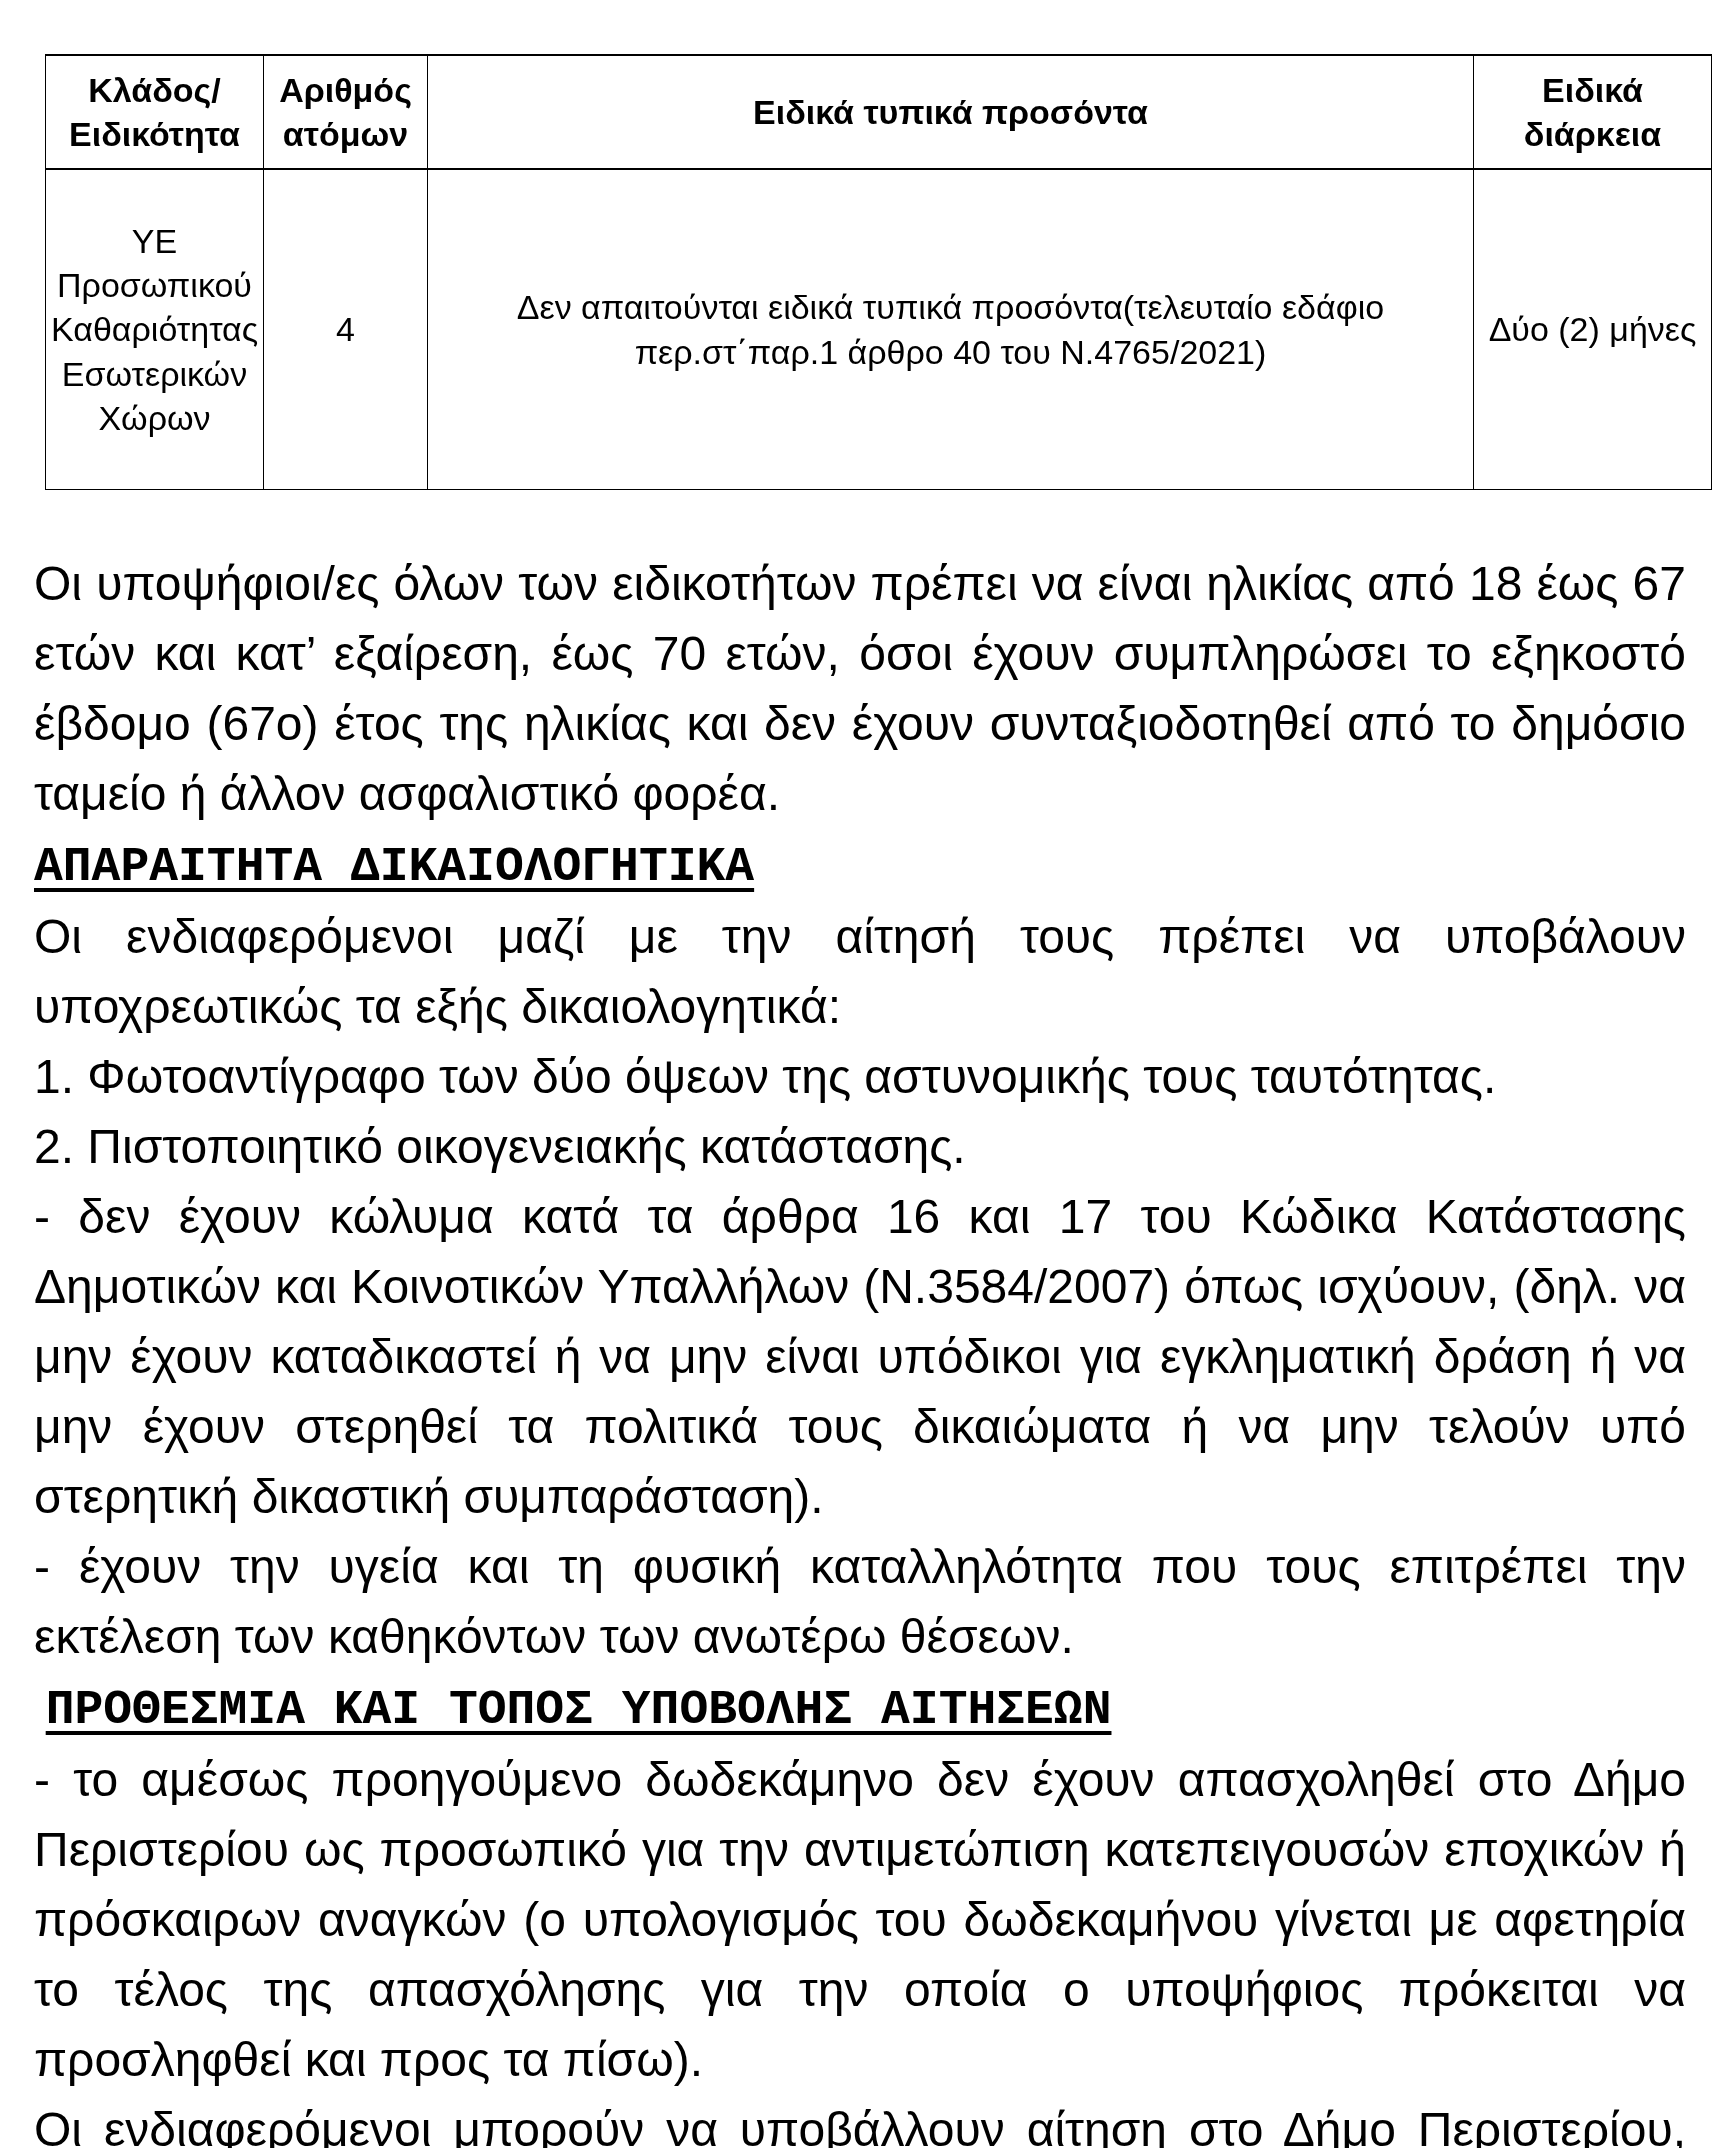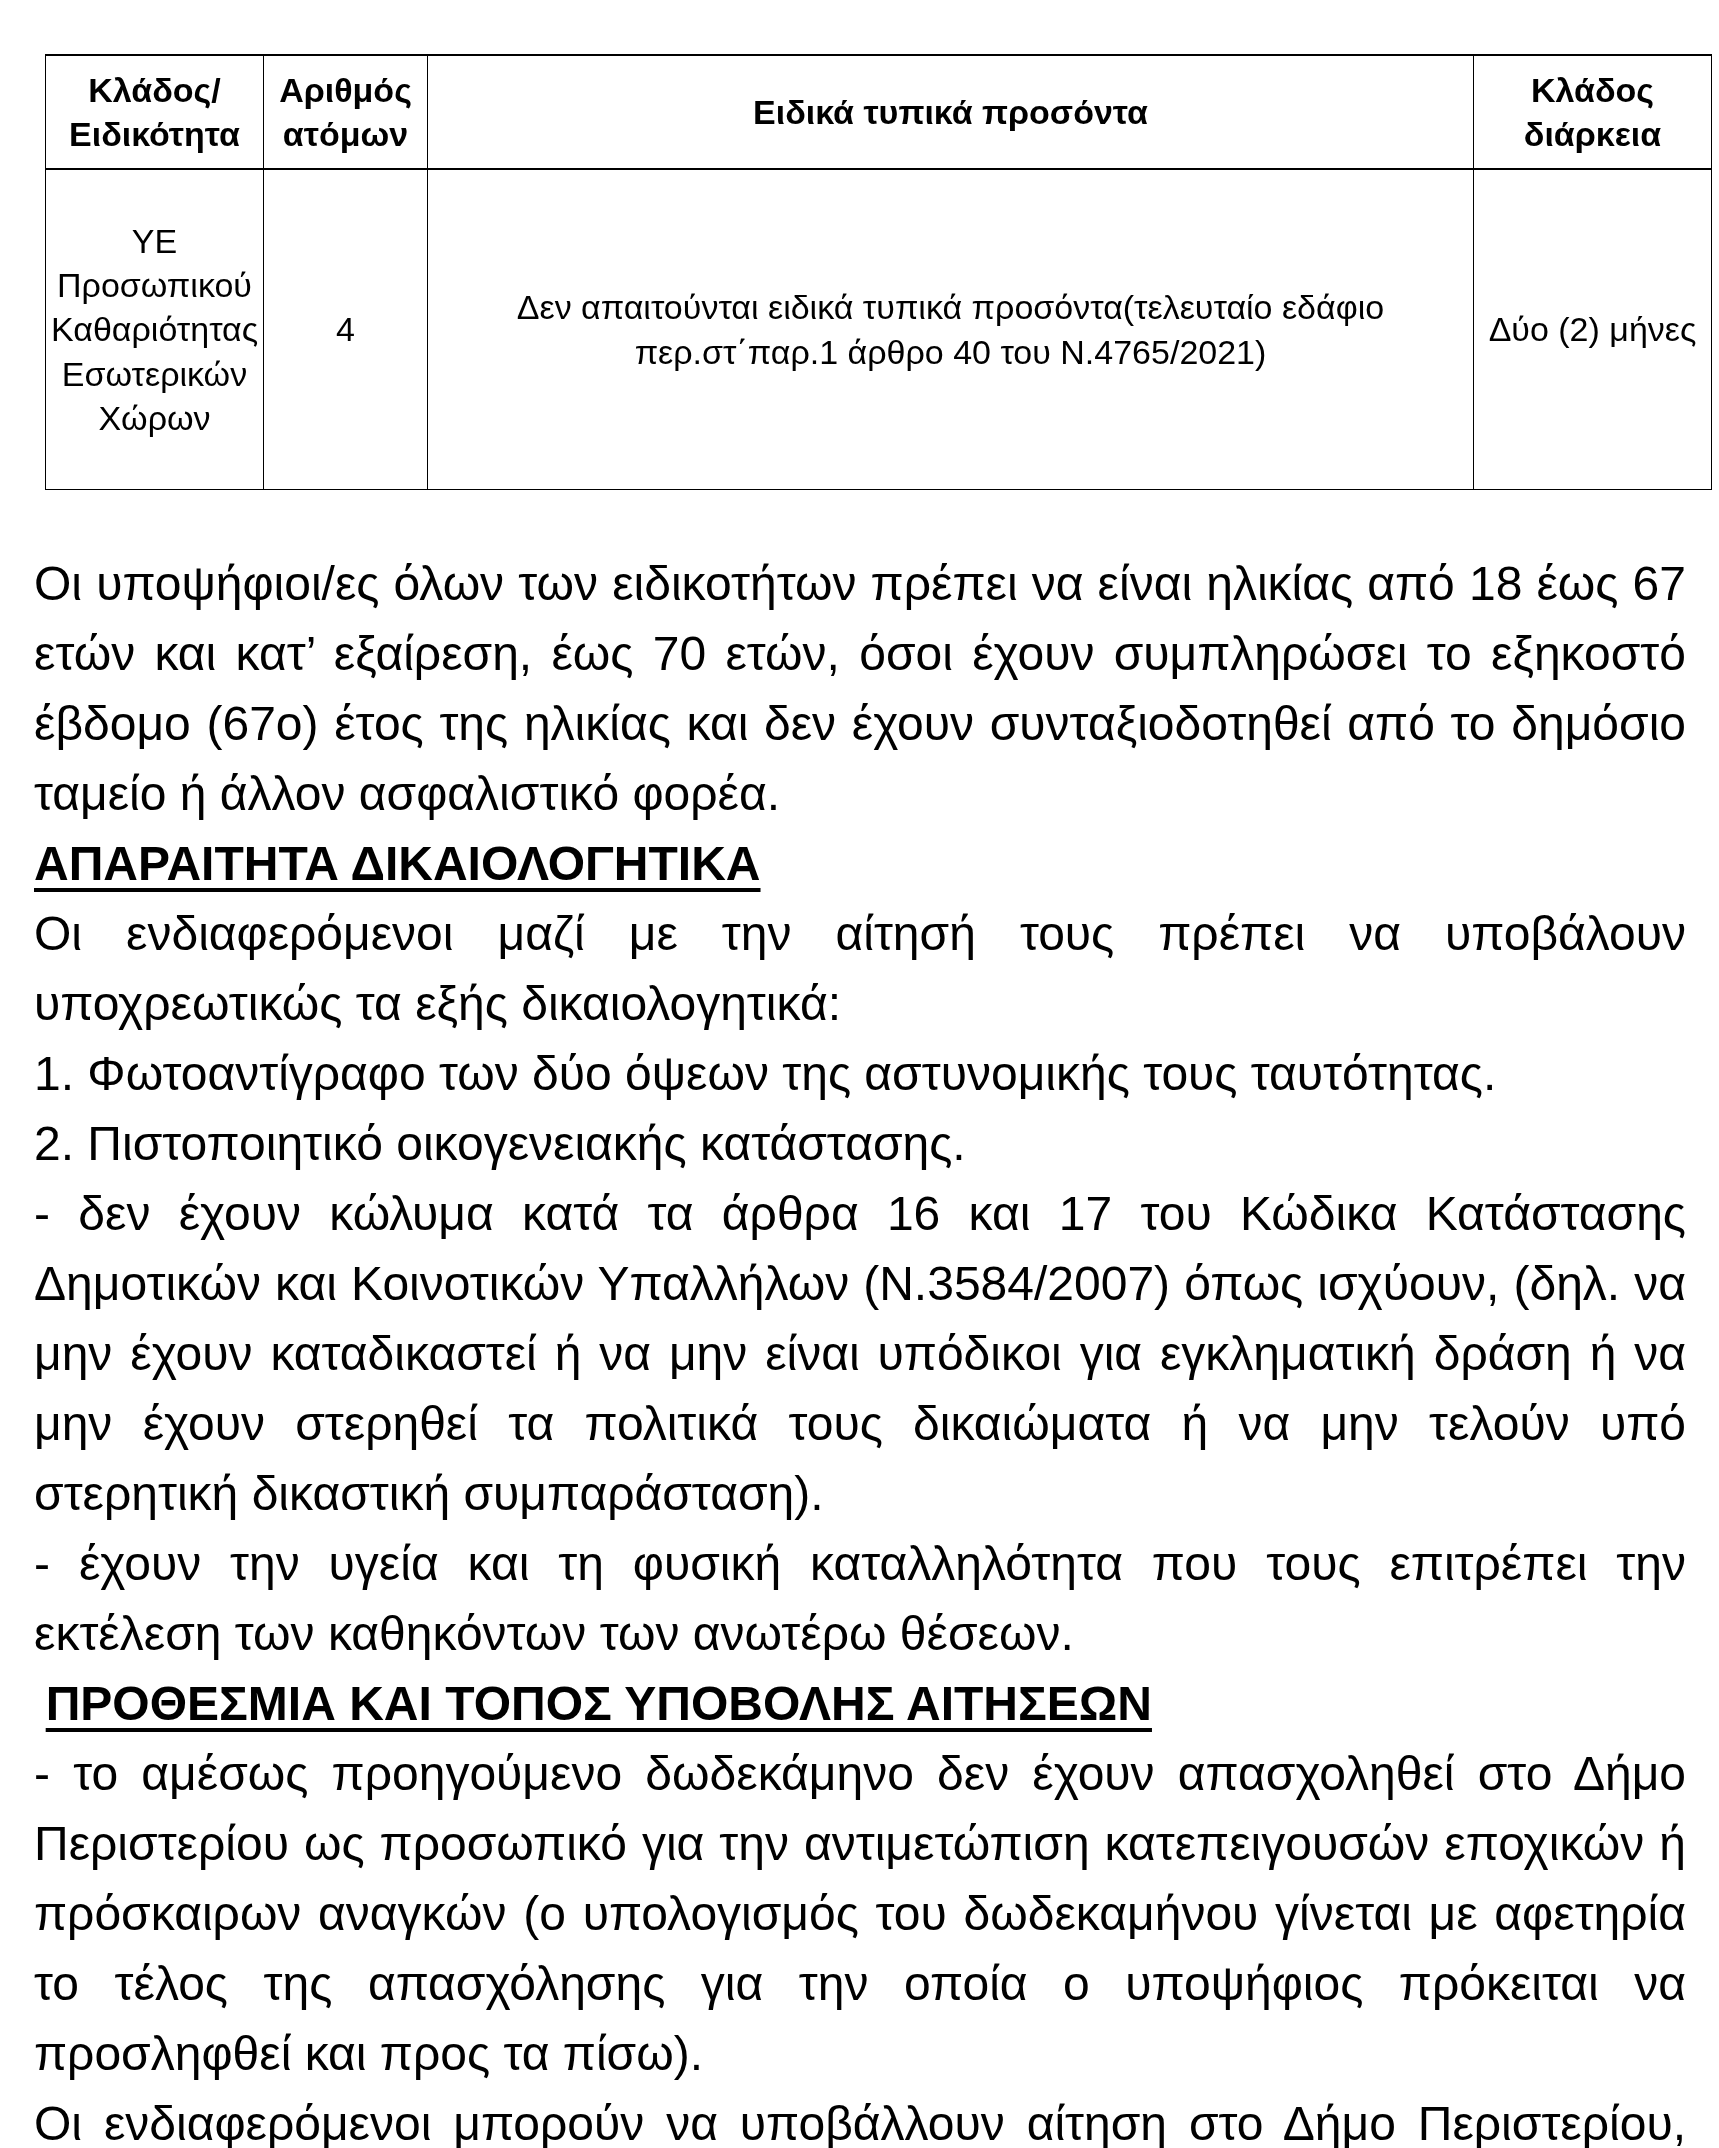--- a/index.html
+++ b/index.html
@@ -48,41 +48,42 @@
     line-height: 70px;
     text-align: justify;
     text-justify: inter-word;
   }
   .heading { text-align: left; }
   .heading > span {
     font-weight: bold;
     text-decoration: underline;
     text-decoration-thickness: 4.2px;
     text-underline-offset: 7.6px;
+    font-family: Liberation Mono, monospace;
   }
   .heading.indent { padding-left: 11.7px; }
 </style>
 </head>
 <body>
 
 <main class="page">
 
   <table class="positions">
     <colgroup>
       <col style="width:218px">
       <col style="width:164px">
       <col style="width:1046px">
       <col style="width:238px">
     </colgroup>
     <thead>
       <tr>
         <th>Κλάδος/ Ειδικότητα</th>
         <th>Αριθμός ατόμων</th>
         <th>Ειδικά τυπικά προσόντα</th>
-        <th>Κλάδος διάρκεια</th>
+        <th>Ειδικά διάρκεια</th>
       </tr>
     </thead>
     <tbody>
       <tr>
         <td class="specialty-cell">ΥΕ Προσωπικού Καθαριότητας Εσωτερικών Χώρων</td>
         <td class="num-cell">4</td>
         <td class="qualifications-cell">Δεν απαιτούνται ειδικά τυπικά προσόντα(τελευταίο εδάφιο περ.στ΄παρ.1 άρθρο 40 του Ν.4765/2021)</td>
         <td class="duration-cell">Δύο (2) μήνες</td>
       </tr>
     </tbody>

